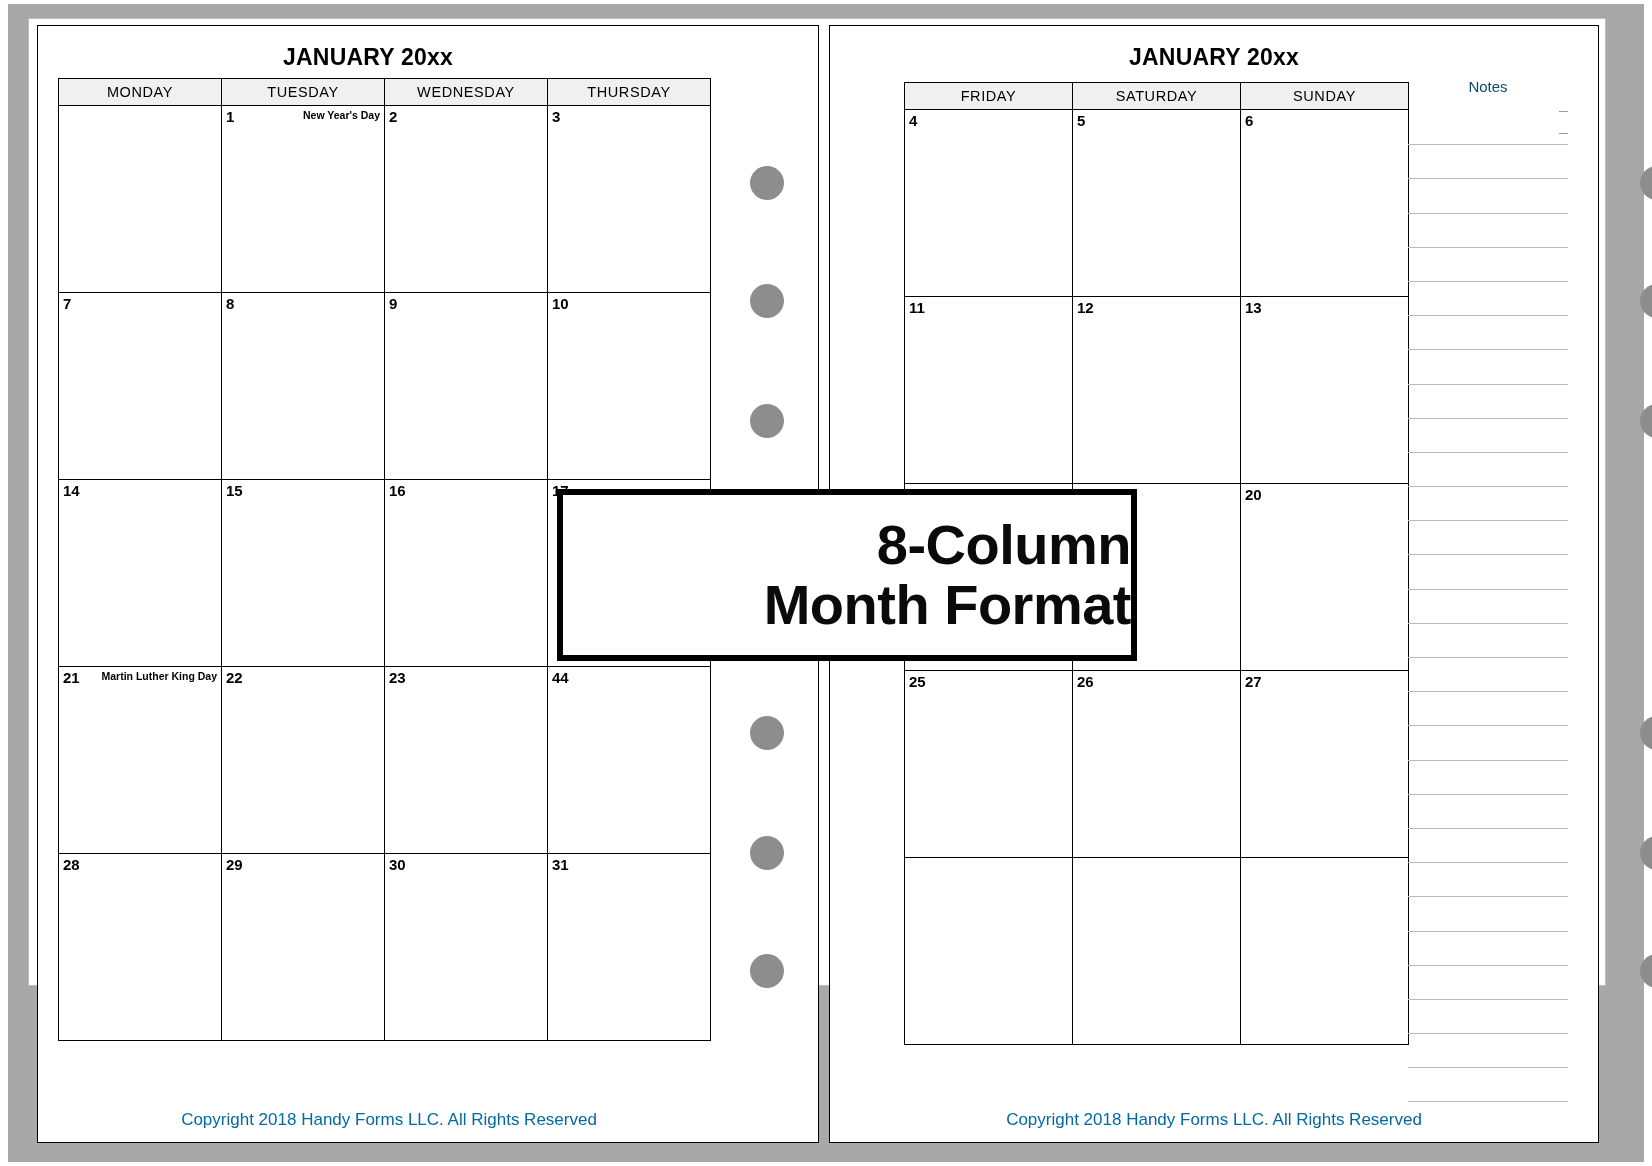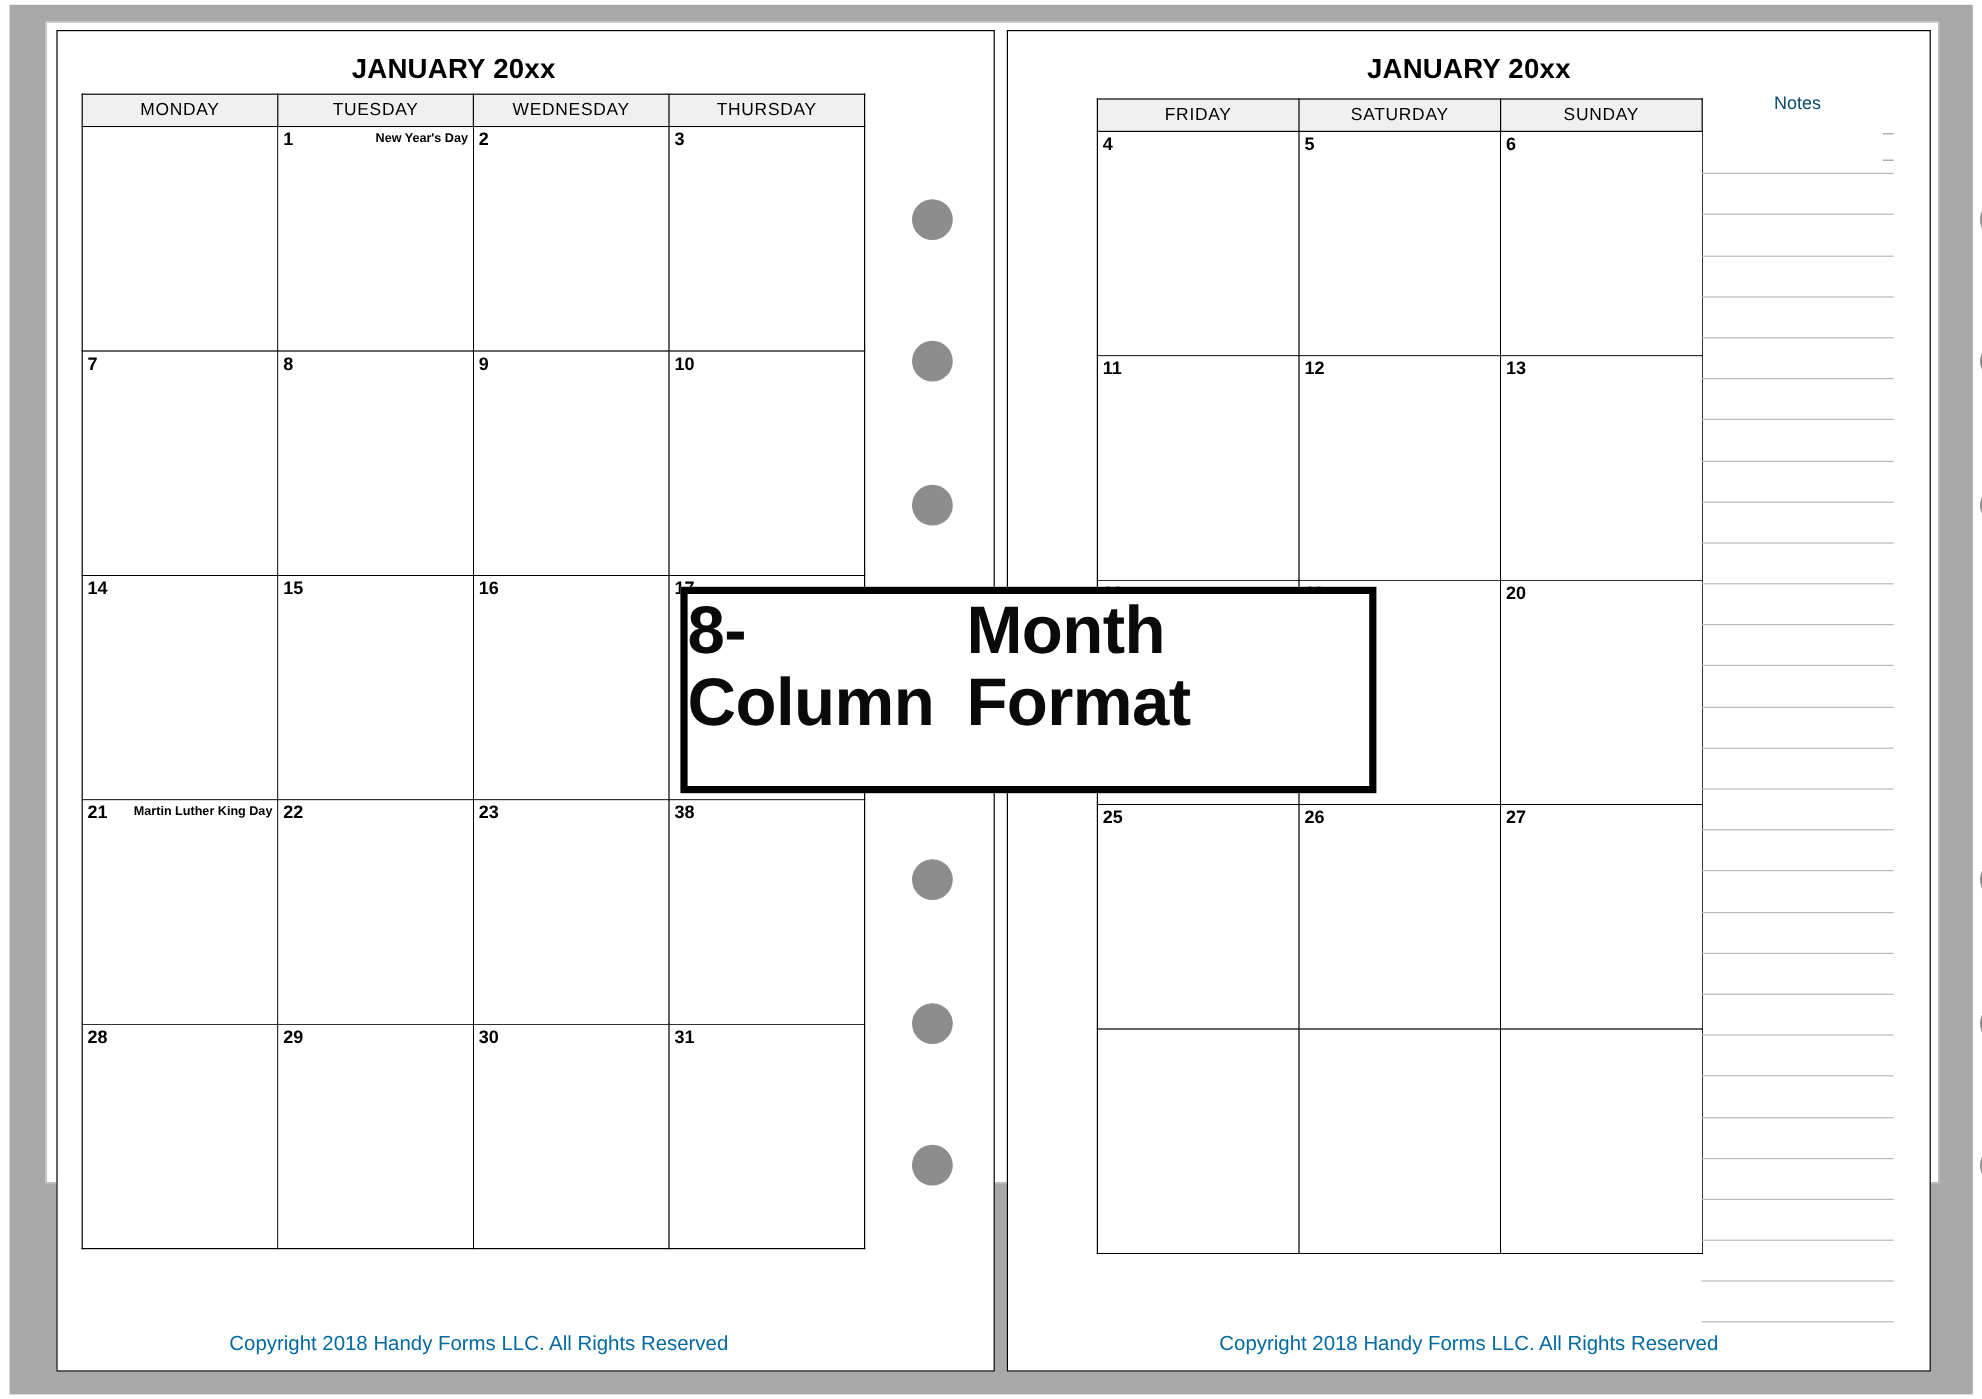--- a/index.html
+++ b/index.html
@@ -27,21 +27,21 @@
     position: absolute;
     left: 8px;
     top: 4px;
     width: 1636px;
     height: 1158px;
     background: #a8a8a8;
     box-sizing: border-box;
   }
   .inner-white {
     position: absolute;
-    left: 30px;
+    left: 20px;
     top: 14px;
     width: 1578px;
     height: 968px;
     background: #ffffff;
     box-sizing: border-box;
     border: 1px solid #bdbdbd;
   }
   
   .sheet {
     position: absolute;
@@ -215,21 +215,22 @@
   .banner {
     position: absolute;
     left: 528px;
     top: 470px;
     width: 580px;
     height: 172px;
     background: #ffffff;
     border: 6px solid #000;
     box-sizing: border-box;
     display: flex;
-    align-items: flex-start;
+    flex-direction: column;
+    align-items: flex-end;
     justify-content: center;
     z-index: 50;
   }
   .banner-line {
     font-size: 56px;
     font-weight: bold;
     color: #0a0a0a;
     line-height: 1.08;
     letter-spacing: -0.5px;
     font-family: "Liberation Sans", sans-serif;
@@ -314,21 +315,21 @@
             </td>
             <td>
               <span class="daynum">22</span>
               <span class="holiday"></span>
             </td>
             <td>
               <span class="daynum">23</span>
               <span class="holiday"></span>
             </td>
             <td>
-              <span class="daynum">38</span>
+              <span class="daynum">44</span>
               <span class="holiday"></span>
             </td>
           </tr>
           <tr>
             <td>
               <span class="daynum">28</span>
               <span class="holiday"></span>
             </td>
             <td>
               <span class="daynum">29</span>

